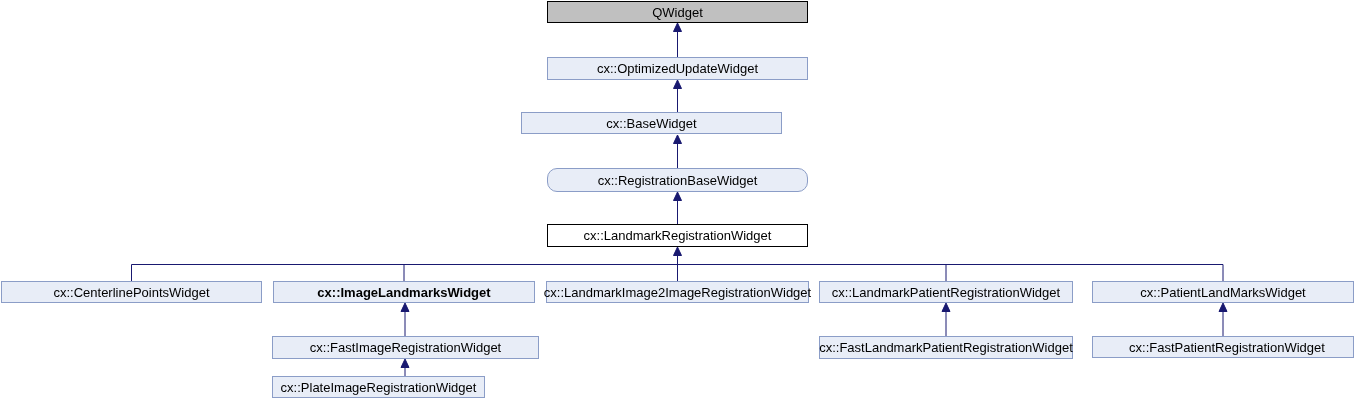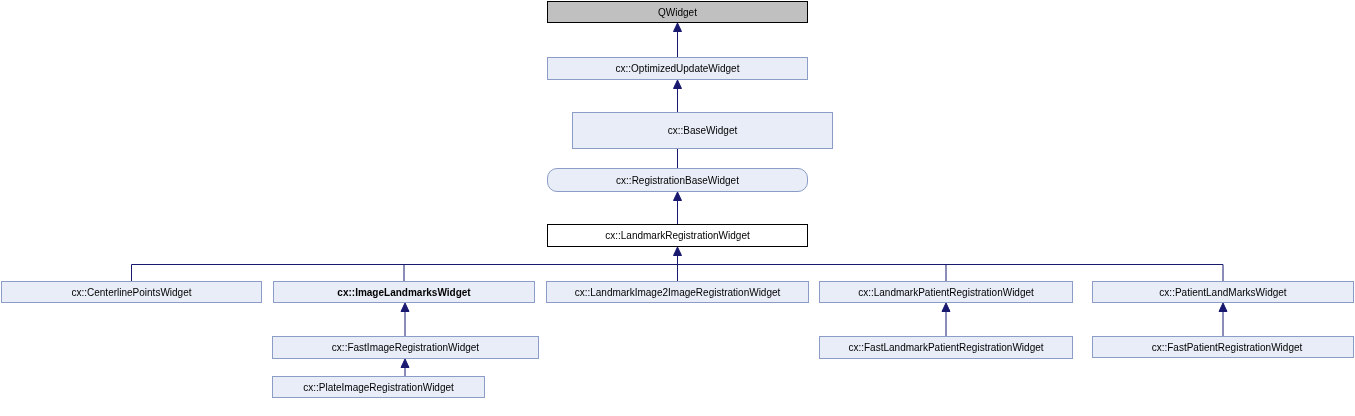--- a/index.html
+++ b/index.html
@@ -40,21 +40,21 @@
   svg.edges polygon {
     fill: var(--edge-color);
     stroke: var(--edge-color);
   }
   .node {
     position: absolute;
     box-sizing: border-box;
     display: flex;
     align-items: center;
     justify-content: center;
-    font-size: 10px;
+    font-size: 13px;
     color: var(--text-color);
     white-space: nowrap;
     background: var(--node-fill);
     border: 1px solid var(--node-border);
     cursor: pointer;
   }
   .node.root {
     background: var(--root-node-fill);
     border: 1px solid var(--root-node-border);
     cursor: default;
@@ -115,21 +115,21 @@
     <g>
       <line x1="1223" y1="336" x2="1223" y2="310"></line>
       <polygon points="1223,303 1219,311.5 1227,311.5"></polygon>
     </g>
   </svg>
 
   <div class="node root" style="left:547px; top:1px; width:261px; height:22px;">QWidget</div>
 
   <div class="node" style="left:547px; top:57px; width:261px; height:23px;">cx::OptimizedUpdateWidget</div>
 
-  <div class="node" style="left:572px; top:112px; width:261px; height:37px;">cx::BaseWidget</div>
+  <div class="node" style="left:521px; top:112px; width:261px; height:22px;">cx::BaseWidget</div>
 
   <div class="node" style="left:547px; top:168px; width:261px; height:24px;border-radius:10px;">cx::RegistrationBaseWidget</div>
 
   <div class="node current" style="left:547px; top:224px; width:261px; height:23px;">cx::LandmarkRegistrationWidget</div>
 
   <div class="node" style="left:1px; top:281px; width:261px; height:22px;">cx::CenterlinePointsWidget</div>
 
   <div class="node" style="left:273px; top:281px; width:262px; height:22px;font-weight:bold;">cx::ImageLandmarksWidget</div>
 
   <div class="node" style="left:546px; top:281px; width:263px; height:22px;">cx::LandmarkImage2ImageRegistrationWidget</div>

